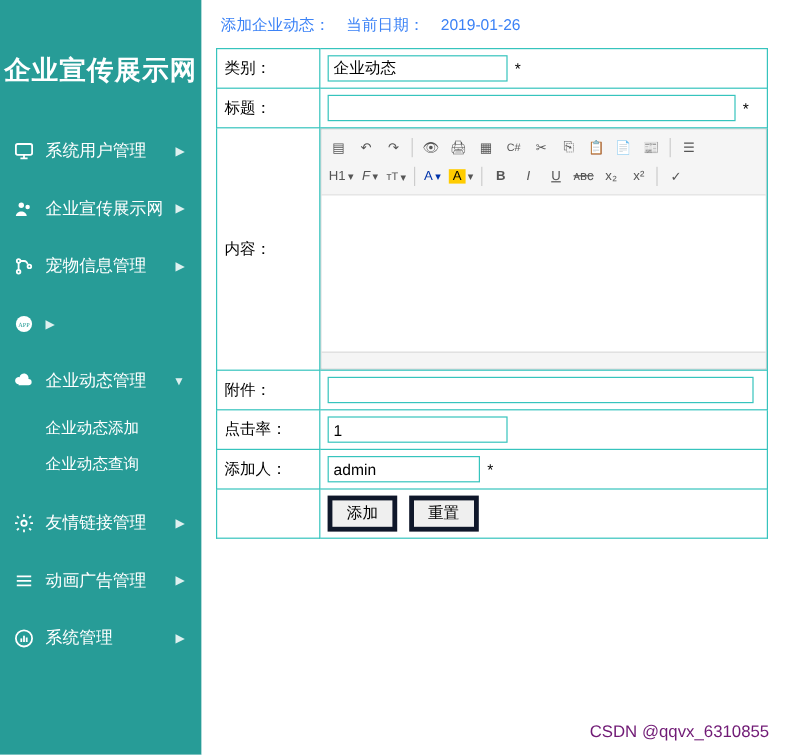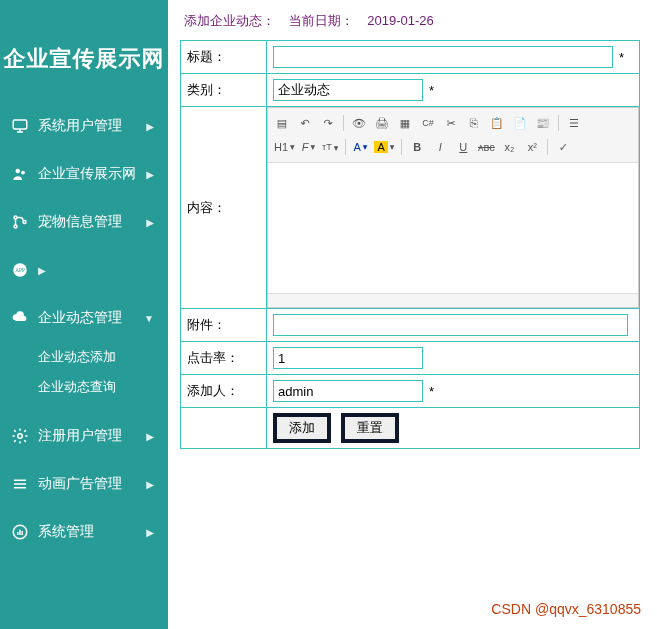--- a/index.html
+++ b/index.html
@@ -8,38 +8,38 @@
     .sidebar { width: 168px; background: #279c97; color: #fff; flex-shrink: 0; }
     .brand { padding: 28px 0 28px 0; font-size: 22px; font-weight: bold; text-align: center; letter-spacing: 1px; margin-top: 16px; }
     .menu { list-style: none; }
     .menu-item { display: flex; align-items: center; padding: 14px 14px 14px 10px; cursor: pointer; font-size: 14px; font-family: Liberation Serif, serif; }
     .menu-item .mi-icon { width: 20px; height: 20px; display: inline-flex; align-items: center; justify-content: center; margin-right: 8px; }
     .menu-item .mi-label { flex: 1; }
     .menu-item .mi-arrow { font-size: 10px; opacity: 0.85; }
     .submenu { list-style: none; padding: 0 0 10px 38px; }
     .submenu li { padding: 6px 0; font-size: 13px; cursor: pointer; }
     .main { flex: 1; background: #fff; padding: 8px 0 0 12px; position: relative; }
-    .crumb { font-size: 13px; padding: 4px 0 10px 4px; color: #701a75; }
+    .crumb { font-size: 13px; padding: 4px 0 10px 4px; color: #3b82f6; }
     .crumb span { margin-right: 10px; }
     table.form { border-collapse: collapse; width: 460px; }
     table.form td { border: 1px solid #36c4bd; padding: 5px 6px; vertical-align: middle; font-size: 13px; }
     table.form td.label { width: 86px; }
     table.form input[type=text] { border: 1px solid #36c4bd; height: 22px; padding: 0 4px; font-size: 13px; width: 100%; }
     .req { margin-left: 6px; }
     .editor { border: 1px solid #ccc; background: #fff; }
     .toolbar { background: #f5f5f5; border-bottom: 1px solid #ddd; padding: 3px 4px; }
     .toolbar-row { display: flex; flex-wrap: nowrap; align-items: center; gap: 3px; padding: 2px 0; }
     .tbtn { width: 20px; height: 20px; display: inline-flex; align-items: center; justify-content: center; font-size: 11px; color: #555; cursor: pointer; border-radius: 2px; }
     .tsep { width: 1px; height: 16px; background: #ccc; margin: 0 2px; }
     .tsel { font-size: 11px; color: #555; padding: 0 2px; display: inline-flex; gap: 2px; cursor: pointer; }
     .editor-body { height: 130px; background: #fff; }
     .editor-foot { height: 14px; background: #f5f5f5; border-top: 1px solid #ddd; }
     .btns { padding: 4px 0; }
     .btns button { background: #efefef; border: 4px solid #0f172a; padding: 2px 12px; font-size: 13px; margin-right: 6px; cursor: pointer; }
-    .watermark { position: absolute; bottom: 12px; right: 16px; color: #c2410c; font-size: 14px; text-align: center; }
+    .watermark { position: absolute; bottom: 12px; right: 16px; color: #701a75; font-size: 14px; text-align: center; }
     .field-wrap { display: flex; align-items: center; }
     .field-wrap input { flex: 0 0 auto; }
     svg { display: block; }
   </style>
 </head>
 <body>
 
 <div class="container">
   <nav class="sidebar">
     <div class="brand">企业宣传展示网</div>
@@ -100,21 +100,21 @@
         <li>企业动态添加</li>
         <li>企业动态查询</li>
       </ul>
       <li class="menu-item">
         <span class="mi-icon">
             <svg width="18" height="18" viewBox="0 0 24 24" fill="none" stroke="#fff" stroke-width="2">
               <circle cx="12" cy="12" r="3"></circle>
               <path d="M12 2v3M12 19v3M4.2 4.2l2.1 2.1M17.7 17.7l2.1 2.1M2 12h3M19 12h3M4.2 19.8l2.1-2.1M17.7 6.3l2.1-2.1"></path>
             </svg>
           </span>
-        <span class="mi-label">注册用户管理</span>
+        <span class="mi-label">友情链接管理</span>
         <span class="mi-arrow">▶</span>
       </li>
       <li class="menu-item">
         <span class="mi-icon">
             <svg width="18" height="18" viewBox="0 0 24 24" fill="none" stroke="#fff" stroke-width="2">
               <line x1="4" y1="7" x2="20" y2="7"></line>
               <line x1="4" y1="12" x2="20" y2="12"></line>
               <line x1="4" y1="17" x2="20" y2="17"></line>
             </svg>
           </span>
@@ -139,33 +139,33 @@
   <main class="main">
     <div class="crumb">
       <span>添加企业动态：</span>
       <span>当前日期：</span>
       <span>2019-01-26</span>
     </div>
 
     <table class="form">
       <tbody>
           <tr>
+        <td class="label">类别：</td>
+        <td>
+              <div class="field-wrap">
+                <input type="text" style="width: 150px;" value="企业动态">
+                <span class="req">*</span>
+              </div>
+            </td>
+      </tr>
+      <tr>
         <td class="label">标题：</td>
         <td>
               <div class="field-wrap">
                 <input type="text" style="width: 340px;" value="">
-                <span class="req">*</span>
-              </div>
-            </td>
-      </tr>
-      <tr>
-        <td class="label">类别：</td>
-        <td>
-              <div class="field-wrap">
-                <input type="text" style="width: 150px;" value="企业动态">
                 <span class="req">*</span>
               </div>
             </td>
       </tr>
       <tr>
         <td class="label" style="vertical-align:middle">内容：</td>
         <td style="padding:0">
           <div class="editor">
             <div class="toolbar">
               <div class="toolbar-row">
@@ -230,21 +230,21 @@
         <td><input type="text" style="width: 355px;" value=""></td>
       </tr>
       <tr>
         <td class="label">点击率：</td>
         <td><input type="text" style="width: 150px;" value="1"></td>
       </tr>
       <tr>
         <td class="label">添加人：</td>
         <td>
               <div class="field-wrap">
-                <input type="text" style="width: 150px;" value="admin">
+                <input type="text" style="width: 127px;" value="admin">
                 <span class="req">*</span>
               </div>
             </td>
       </tr>
       <tr>
         <td class="label"></td>
         <td class="btns">
           <button>添加</button>
           <button>重置</button>
         </td>

